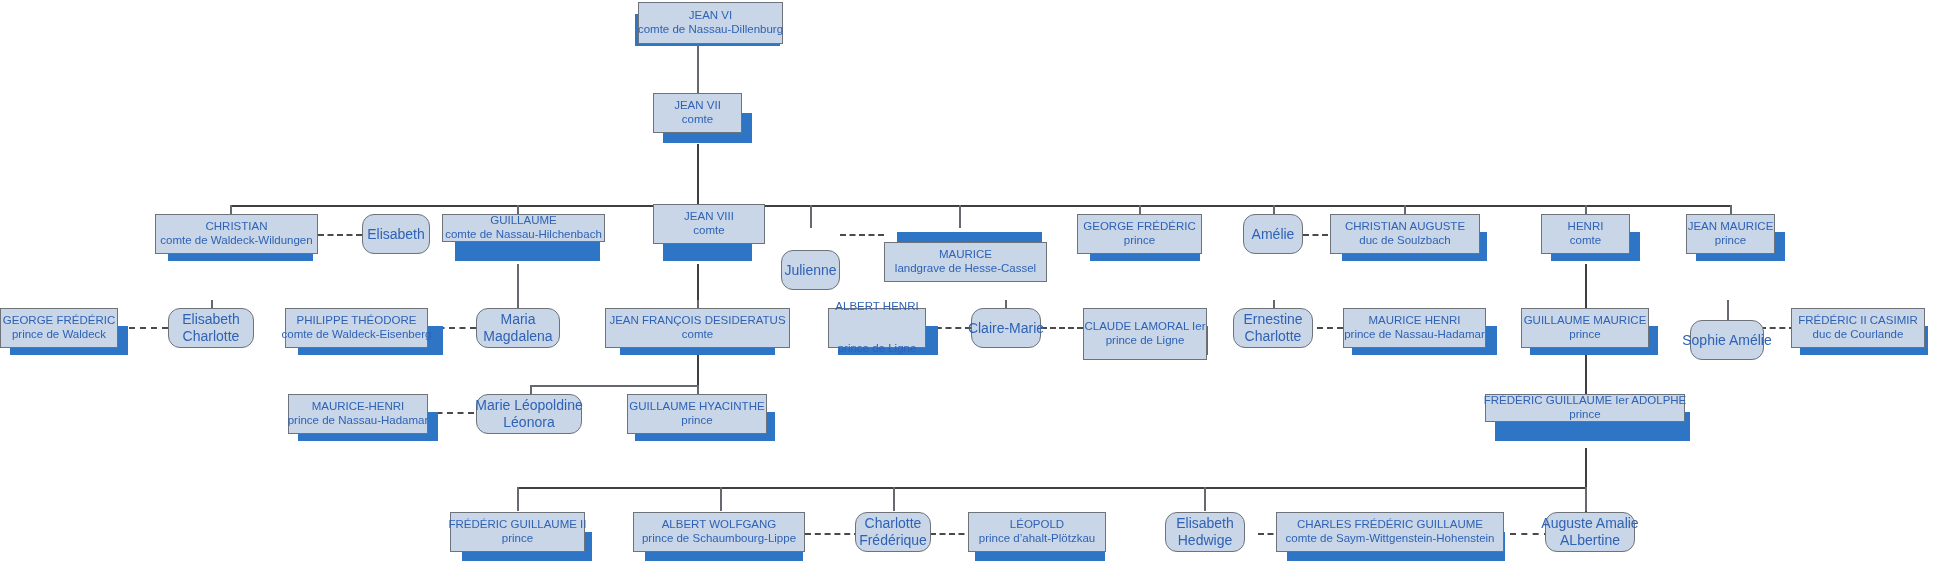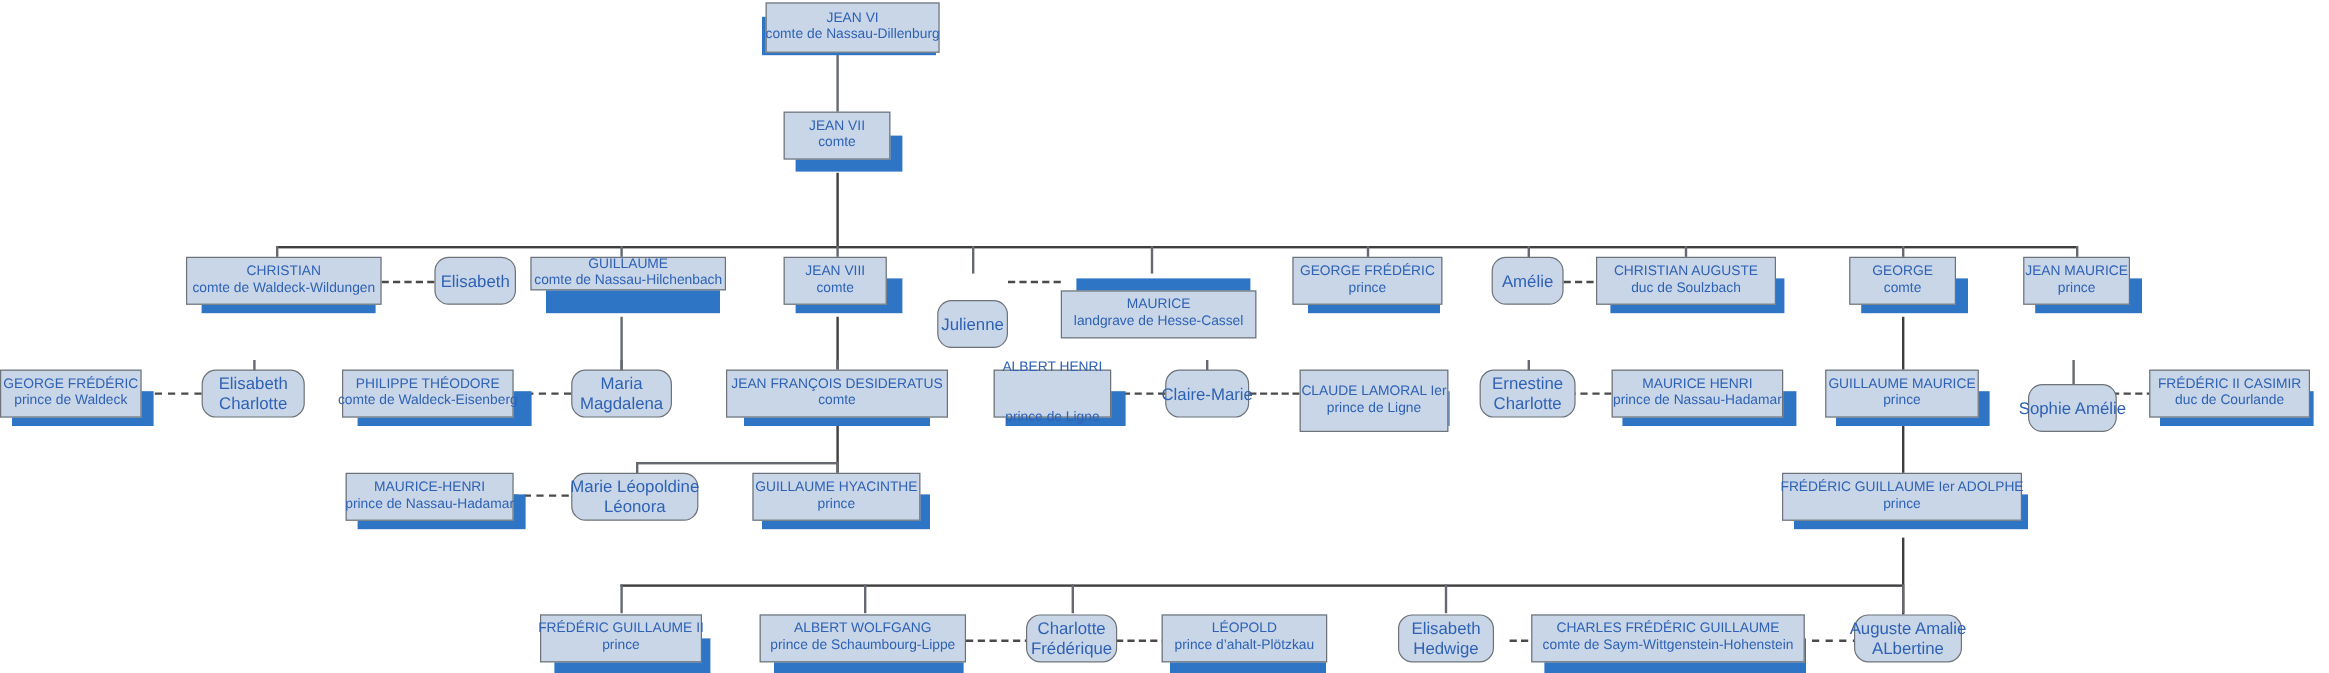--- a/index.html
+++ b/index.html
@@ -137,21 +137,21 @@
     <span class="l1">CHRISTIAN</span>
     <span class="l2">comte de Waldeck-Wildungen</span>
   </div>
   <div class="node n-sp" style="left:362px;top:214px;width:68px;height:40px;">
     <span class="l1">Elisabeth</span>
   </div>
   <div class="node n-main" style="left:442px;top:214px;width:163px;height:28px;">
     <span class="l1">GUILLAUME</span>
     <span class="l2">comte de Nassau-Hilchenbach</span>
   </div>
-  <div class="node n-main" style="left:653px;top:214px;width:86px;height:40px;">
+  <div class="node n-main" style="left:653px;top:204px;width:112px;height:40px;">
     <span class="l1">JEAN VIII</span>
     <span class="l2">comte</span>
   </div>
   <div class="node n-sp" style="left:781px;top:214px;width:59px;height:40px;margin-top:36px;">
     <span class="l1">Julienne</span>
   </div>
   <div class="node n-main" style="left:884px;top:214px;width:163px;height:40px;margin-top:28px;">
     <span class="l1">MAURICE</span>
     <span class="l2">landgrave de Hesse-Cassel</span>
   </div>
@@ -160,21 +160,21 @@
     <span class="l2">prince</span>
   </div>
   <div class="node n-sp" style="left:1243px;top:214px;width:60px;height:40px;">
     <span class="l1">Amélie</span>
   </div>
   <div class="node n-main" style="left:1330px;top:214px;width:150px;height:40px;">
     <span class="l1">CHRISTIAN AUGUSTE</span>
     <span class="l2">duc de Soulzbach</span>
   </div>
   <div class="node n-main" style="left:1541px;top:214px;width:89px;height:40px;">
-    <span class="l1">GEORGE</span>
+    <span class="l1">HENRI</span>
     <span class="l2">comte</span>
   </div>
   <div class="node n-main" style="left:1686px;top:214px;width:89px;height:40px;">
     <span class="l1">JEAN MAURICE</span>
     <span class="l2">prince</span>
   </div>
 
   <div class="node n-main" style="left:0px;top:308px;width:118px;height:40px;">
     <span class="l1">GEORGE FRÉDÉRIC</span>
     <span class="l2">prince de Waldeck</span>
@@ -231,21 +231,21 @@
     <span class="l2">prince de Nassau-Hadamar</span>
   </div>
   <div class="node n-sp" style="left:476px;top:394px;width:106px;height:40px;">
     <span class="l1">Marie Léopoldine</span>
     <span class="l2">Léonora</span>
   </div>
   <div class="node n-main" style="left:627px;top:394px;width:140px;height:40px;">
     <span class="l1">GUILLAUME HYACINTHE</span>
     <span class="l2">prince</span>
   </div>
-  <div class="node n-main" style="left:1485px;top:394px;width:200px;height:40px;">
+  <div class="node n-main" style="left:1485px;top:394px;width:200px;height:28px;">
     <span class="l1">FRÉDÉRIC GUILLAUME Ier ADOLPHE</span>
     <span class="l2">prince</span>
   </div>
 
   <div class="node n-main" style="left:450px;top:512px;width:135px;height:40px;">
     <span class="l1">FRÉDÉRIC GUILLAUME II</span>
     <span class="l2">prince</span>
   </div>
   <div class="node n-main" style="left:633px;top:512px;width:172px;height:40px;">
     <span class="l1">ALBERT WOLFGANG</span>

